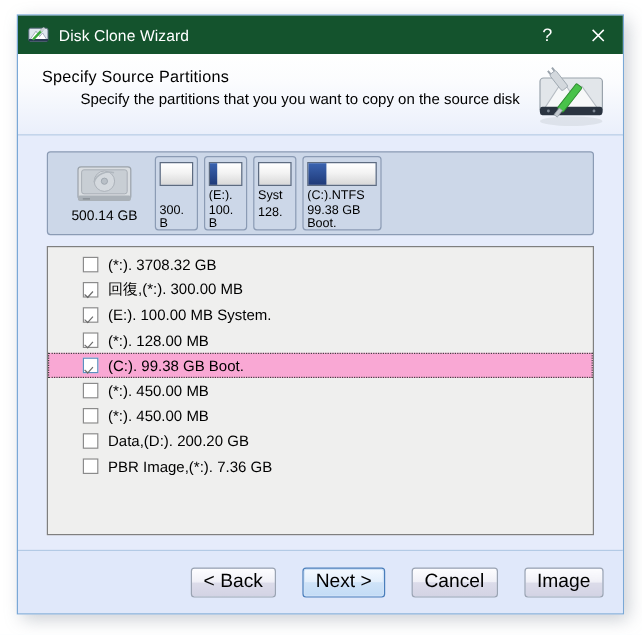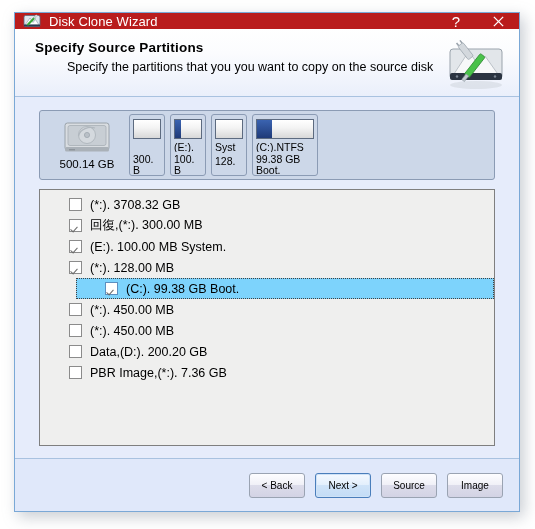--- a/index.html
+++ b/index.html
@@ -32,22 +32,22 @@
     border: 1px solid #7aa8d6;
     box-sizing: border-box;
     background: #eef3fd;
     box-shadow: 4px 5px 14px rgba(120,130,145,0.40);
     display: flex;
     flex-direction: column;
   }
 
   
   #titlebar {
-    height: 16px;
-    background: #b91c1c;
+    height: 32px;
+    background: #14532d;
     display: flex;
     align-items: center;
     flex: 0 0 auto;
     position: relative;
   }
   #title-icon {
     width: 18px; height: 18px;
     margin-left: 8px;
     margin-right: 8px;
     flex: 0 0 auto;
@@ -78,21 +78,21 @@
     background: linear-gradient(to bottom, #ffffff 0%, #fbfcfe 35%, #eaeffb 100%);
     border-bottom: 1px solid #a9c2e0;
     position: relative;
     box-sizing: border-box;
   }
   #header-title {
     position: absolute;
     left: 20px;
     top: 11px;
     font-size: 13.5px;
-    font-weight: bold;
+    font-weight: normal;
     color: #000000;
     letter-spacing: 0.2px;
   }
   #header-sub {
     position: absolute;
     left: 52px;
     top: 31px;
     font-size: 12.5px;
     color: #000000;
     white-space: nowrap;
@@ -191,25 +191,24 @@
   }
   .list-row {
     height: 21px;
     display: flex;
     align-items: center;
     padding-left: 29px;
     box-sizing: border-box;
     position: relative;
   }
   .list-row.selected {
-    background: #7dd3fc;
+    background: #f9a8d4;
     outline: 1px dotted #404040;
     outline-offset: -1px;
     padding-left: 29px;
-    margin-left: 36px;
   }
   .cbox {
     width: 13px; height: 13px;
     border: 1px solid #8b8b8b;
     background: #ffffff;
     box-sizing: border-box;
     flex: 0 0 auto;
     margin-right: 8px;
     position: relative;
   }
@@ -237,26 +236,26 @@
     border-top: 1px solid #a9c2e0;
     display: flex;
     align-items: center;
     justify-content: flex-end;
     padding-right: 16px;
     box-sizing: border-box;
   }
   .wbtn {
     height: 25px;
     min-width: 56px;
-    margin-left: 10px;
+    margin-left: 22px;
     border: 1px solid #9aa3b2;
     border-radius: 3px;
     background: linear-gradient(to bottom,#fdfdff 0%,#f0f0f7 48%,#dcdcea 50%,#d3d3e4 100%);
     font-family: "Liberation Sans", sans-serif;
-    font-size: 10px;
+    font-size: 16px;
     color: #000000;
     display: flex;
     align-items: center;
     justify-content: center;
     padding: 0 10px;
     box-sizing: border-box;
   }
   .wbtn.default {
     border: 1px solid #4a7ebb;
     box-shadow: inset 0 0 0 1px #cfe2f7;
@@ -402,18 +401,18 @@
             <span class="cbox"></span>
             <span class="row-label">PBR Image,(*:).   7.36 GB</span>
           </div>
         </div>
 
     </div>
 
     <div id="footer">
         <div class="wbtn">&lt; Back</div>
         <div class="wbtn default">Next &gt;</div>
-        <div class="wbtn">Source</div>
+        <div class="wbtn">Cancel</div>
         <div class="wbtn">Image</div>
       </div>
 
   </div>
 </div>
 
 </body></html>

